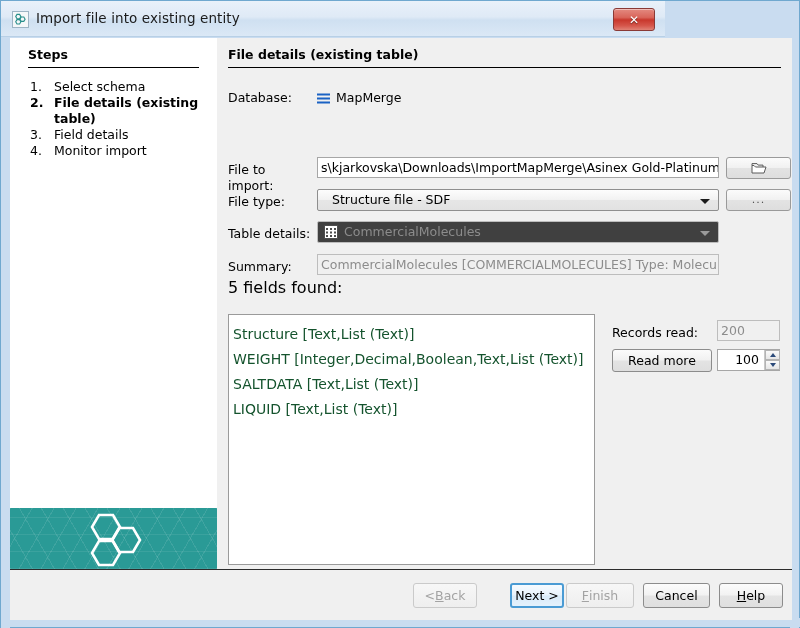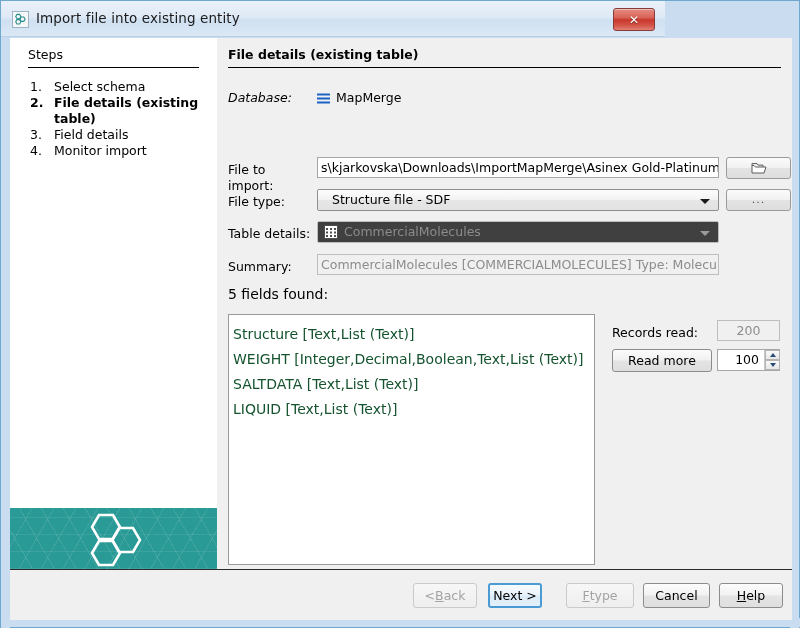--- a/index.html
+++ b/index.html
@@ -79,21 +79,21 @@
   #steps-panel {
     position: absolute;
     left: 0; top: 0;
     width: 207px; height: 531px;
     background: #ffffff;
     box-sizing: border-box;
   }
   #steps-title {
     position: absolute;
     left: 18px; top: 9px;
-    font-weight: normal;
+    font-weight: bold;
     font-size: 12.5px;
   }
   #steps-rule {
     position: absolute;
     left: 18px; top: 29px;
     width: 171px; height: 0;
     border-top: 1px solid #000000;
   }
   .step-row {
     position: absolute;
@@ -257,22 +257,22 @@
     display: flex;
     align-items: center;
     justify-content: center;
     font-size: 12.5px;
   }
   #dots-label { letter-spacing: 1px; color: #555; font-size: 11px; line-height: 6px; }
 
   
   #fields-caption {
     position: absolute;
-    left: 11px; top: 248px;
-    font-size: 14px;
+    left: 11px; top: 240px;
+    font-size: 16px;
   }
   #fields-box {
     position: absolute;
     left: 11px; top: 276px;
     width: 367px; height: 251px;
     box-sizing: border-box;
     border: 1px solid #9a9a9a;
     background: #ffffff;
     padding: 3px 4px;
     overflow: hidden;
@@ -458,21 +458,21 @@
             <polygon points="37,16 51,16 58,28 51,40 37,40 30,28"></polygon>
           </g>
         </svg>
       </div>
     </div>
 
     <div id="content">
       <div id="content-title">File details (existing table)</div>
       <div id="content-rule"></div>
 
-      <div class="form-label" style="top:52px;font-style:italic;">Database:</div>
+      <div class="form-label" style="top:52px;">Database:</div>
       <svg id="db-icon" viewBox="0 0 13 11">
         <rect x="0" y="0.5" width="13" height="2" fill="#1a62c4"></rect>
         <rect x="0" y="4.5" width="13" height="2" fill="#1a62c4"></rect>
         <rect x="0" y="8.5" width="13" height="2" fill="#1a62c4"></rect>
       </svg>
       <div id="db-name" class="db-value">MapMerge</div>
 
       <div class="form-label" style="top:124px;">File to import:</div>
       <div class="textfield" style="left:100px; top:119px; width:402px;">s\kjarkovska\Downloads\ImportMapMerge\Asinex Gold-Platinum.sdf</div>
       <div class="sq-button" style="left:509px; top:119px; width:65px;">
@@ -516,21 +516,21 @@
 
       <div id="fields-caption">5 fields found:</div>
       <div id="fields-box">
         <div class="field-line">Structure [Text,List (Text)]</div>
         <div class="field-line">WEIGHT [Integer,Decimal,Boolean,Text,List (Text)]</div>
         <div class="field-line">SALTDATA [Text,List (Text)]</div>
         <div class="field-line">LIQUID [Text,List (Text)]</div>
       </div>
 
       <div id="records-label">Records read:</div>
-      <div class="textfield readonly" id="records-value" style="position:absolute;text-align:center;">200</div>
+      <div class="textfield readonly" id="records-value" style="position:absolute;">200</div>
 
       <div class="sq-button" id="read-more-button">
         <span>Read more</span>
       </div>
 
       <div id="count-spin-field">
         <div id="count-value">100</div>
         <div id="spinner">
           <div class="spin-btn" id="spin-up">
             <span class="tri-up"></span>
@@ -541,26 +541,26 @@
         </div>
       </div>
     </div>
 
     <div id="footer">
       <div class="foot-btn disabled" style="left:403px; width:64px;">
         <span>&lt; </span>
           <span class="mn">B</span>
           <span>ack</span>
       </div>
-      <div class="foot-btn default" style="left:478px; width:54px;">
+      <div class="foot-btn default" style="left:500px; width:54px;">
         <span>Next &gt;</span>
       </div>
       <div class="foot-btn disabled" style="left:556px; width:68px;">
         <span class="mn">F</span>
-          <span>type</span>
+          <span>inish</span>
       </div>
       <div class="foot-btn" style="left:633px; width:67px;">
         <span>Cancel</span>
       </div>
       <div class="foot-btn" style="left:709px; width:64px;">
         <span class="mn">H</span>
           <span>elp</span>
       </div>
     </div>
 

